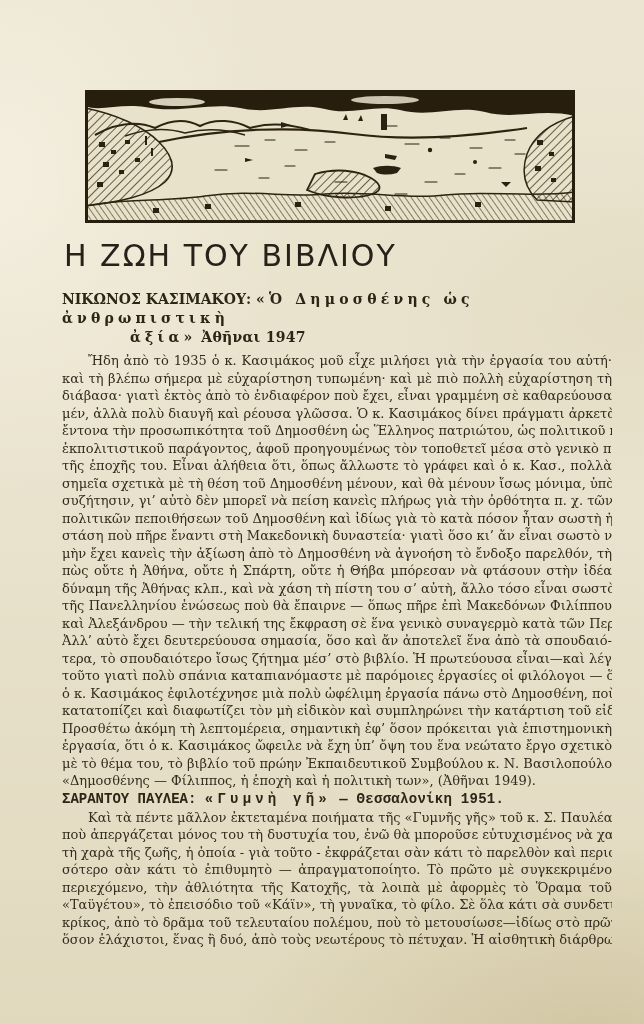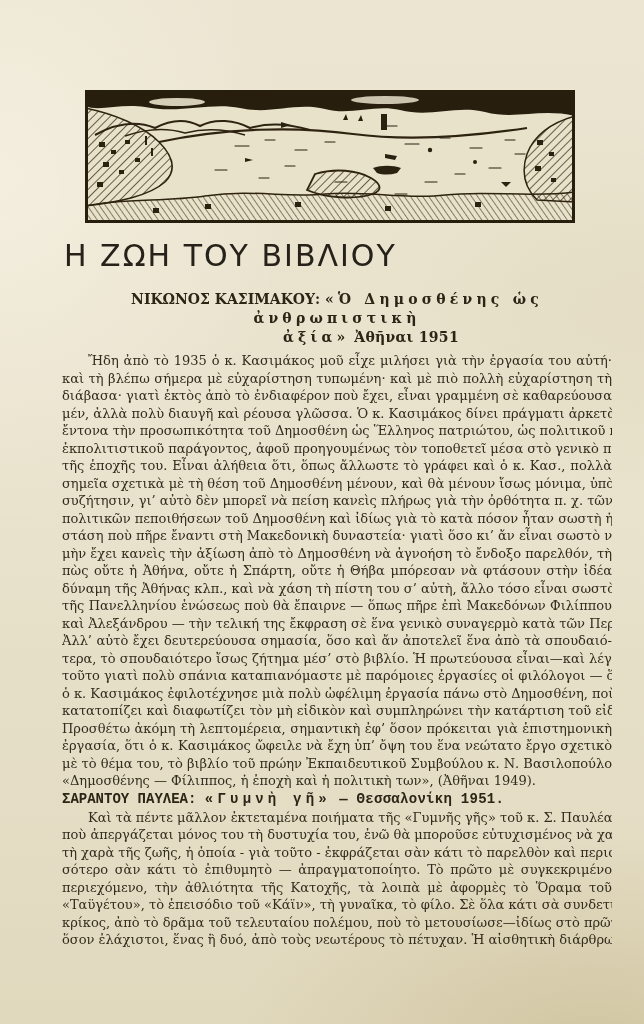--- a/index.html
+++ b/index.html
@@ -31,21 +31,21 @@
     letter-spacing: 2px;
     line-height: 34px;
     color: #26221a;
   }
   .review-heading {
     font-weight: bold;
     font-size: 14px;
     line-height: 19px;
     color: #2c2516;
   }
-  .rh1 { margin-top: 17px; text-align: center; }
+  .rh1 { margin-top: 17px; }
   .rh2 { margin-top: 0; font-family: Liberation Mono, monospace; }
   .rh-line2 { padding-left: 68px; }
   .spaced { letter-spacing: 0.30em; }
   .rh-pub { letter-spacing: 0.02em; }
   .body {
     width: 550px;
     font-size: 13px;
     line-height: 17.5px;
   }
   .body1 { margin-top: 5px; }
@@ -156,21 +156,21 @@
   <h1 class="page-title">Η ΖΩΗ ΤΟΥ ΒΙΒΛΙΟΥ</h1>
 
   <section>
     <div class="review-heading rh1">
       <div class="rh-line1">
         <span>ΝΙΚΩΝΟΣ ΚΑΣΙΜΑΚΟΥ:</span>
         <span class="spaced">«Ὁ Δημοσθένης ὡς ἀνθρωπιστικὴ</span>
       </div>
       <div class="rh-line2">
         <span class="spaced">ἀξία»</span>
-        <span class="rh-pub">Ἀθῆναι 1951</span>
+        <span class="rh-pub">Ἀθῆναι 1947</span>
       </div>
     </div>
     <div class="body body1 endpara">
         <div class="line">Ἤδη ἀπὸ τὸ 1935 ὁ κ. Κασιμάκος μοῦ εἶχε μιλήσει γιὰ τὴν ἐργασία του αὐτή·</div>
         <div class="line">καὶ τὴ βλέπω σήμερα μὲ εὐχαρίστηση τυπωμένη· καὶ μὲ πιὸ πολλὴ εὐχαρίστηση τὴ</div>
         <div class="line">διάβασα· γιατὶ ἐκτὸς ἀπὸ τὸ ἐνδιαφέρον ποὺ ἔχει, εἶναι γραμμένη σὲ καθαρεύουσα</div>
         <div class="line">μέν, ἀλλὰ πολὺ διαυγῆ καὶ ρέουσα γλῶσσα. Ὁ κ. Κασιμάκος δίνει πράγματι ἀρκετὰ</div>
         <div class="line">ἔντονα τὴν προσωπικότητα τοῦ Δημοσθένη ὡς Ἕλληνος πατριώτου, ὡς πολιτικοῦ καὶ</div>
         <div class="line">ἐκπολιτιστικοῦ παράγοντος, ἀφοῦ προηγουμένως τὸν τοποθετεῖ μέσα στὸ γενικὸ πλαίσιο</div>
         <div class="line">τῆς ἐποχῆς του. Εἶναι ἀλήθεια ὅτι, ὅπως ἄλλωστε τὸ γράφει καὶ ὁ κ. Κασ., πολλὰ</div>

